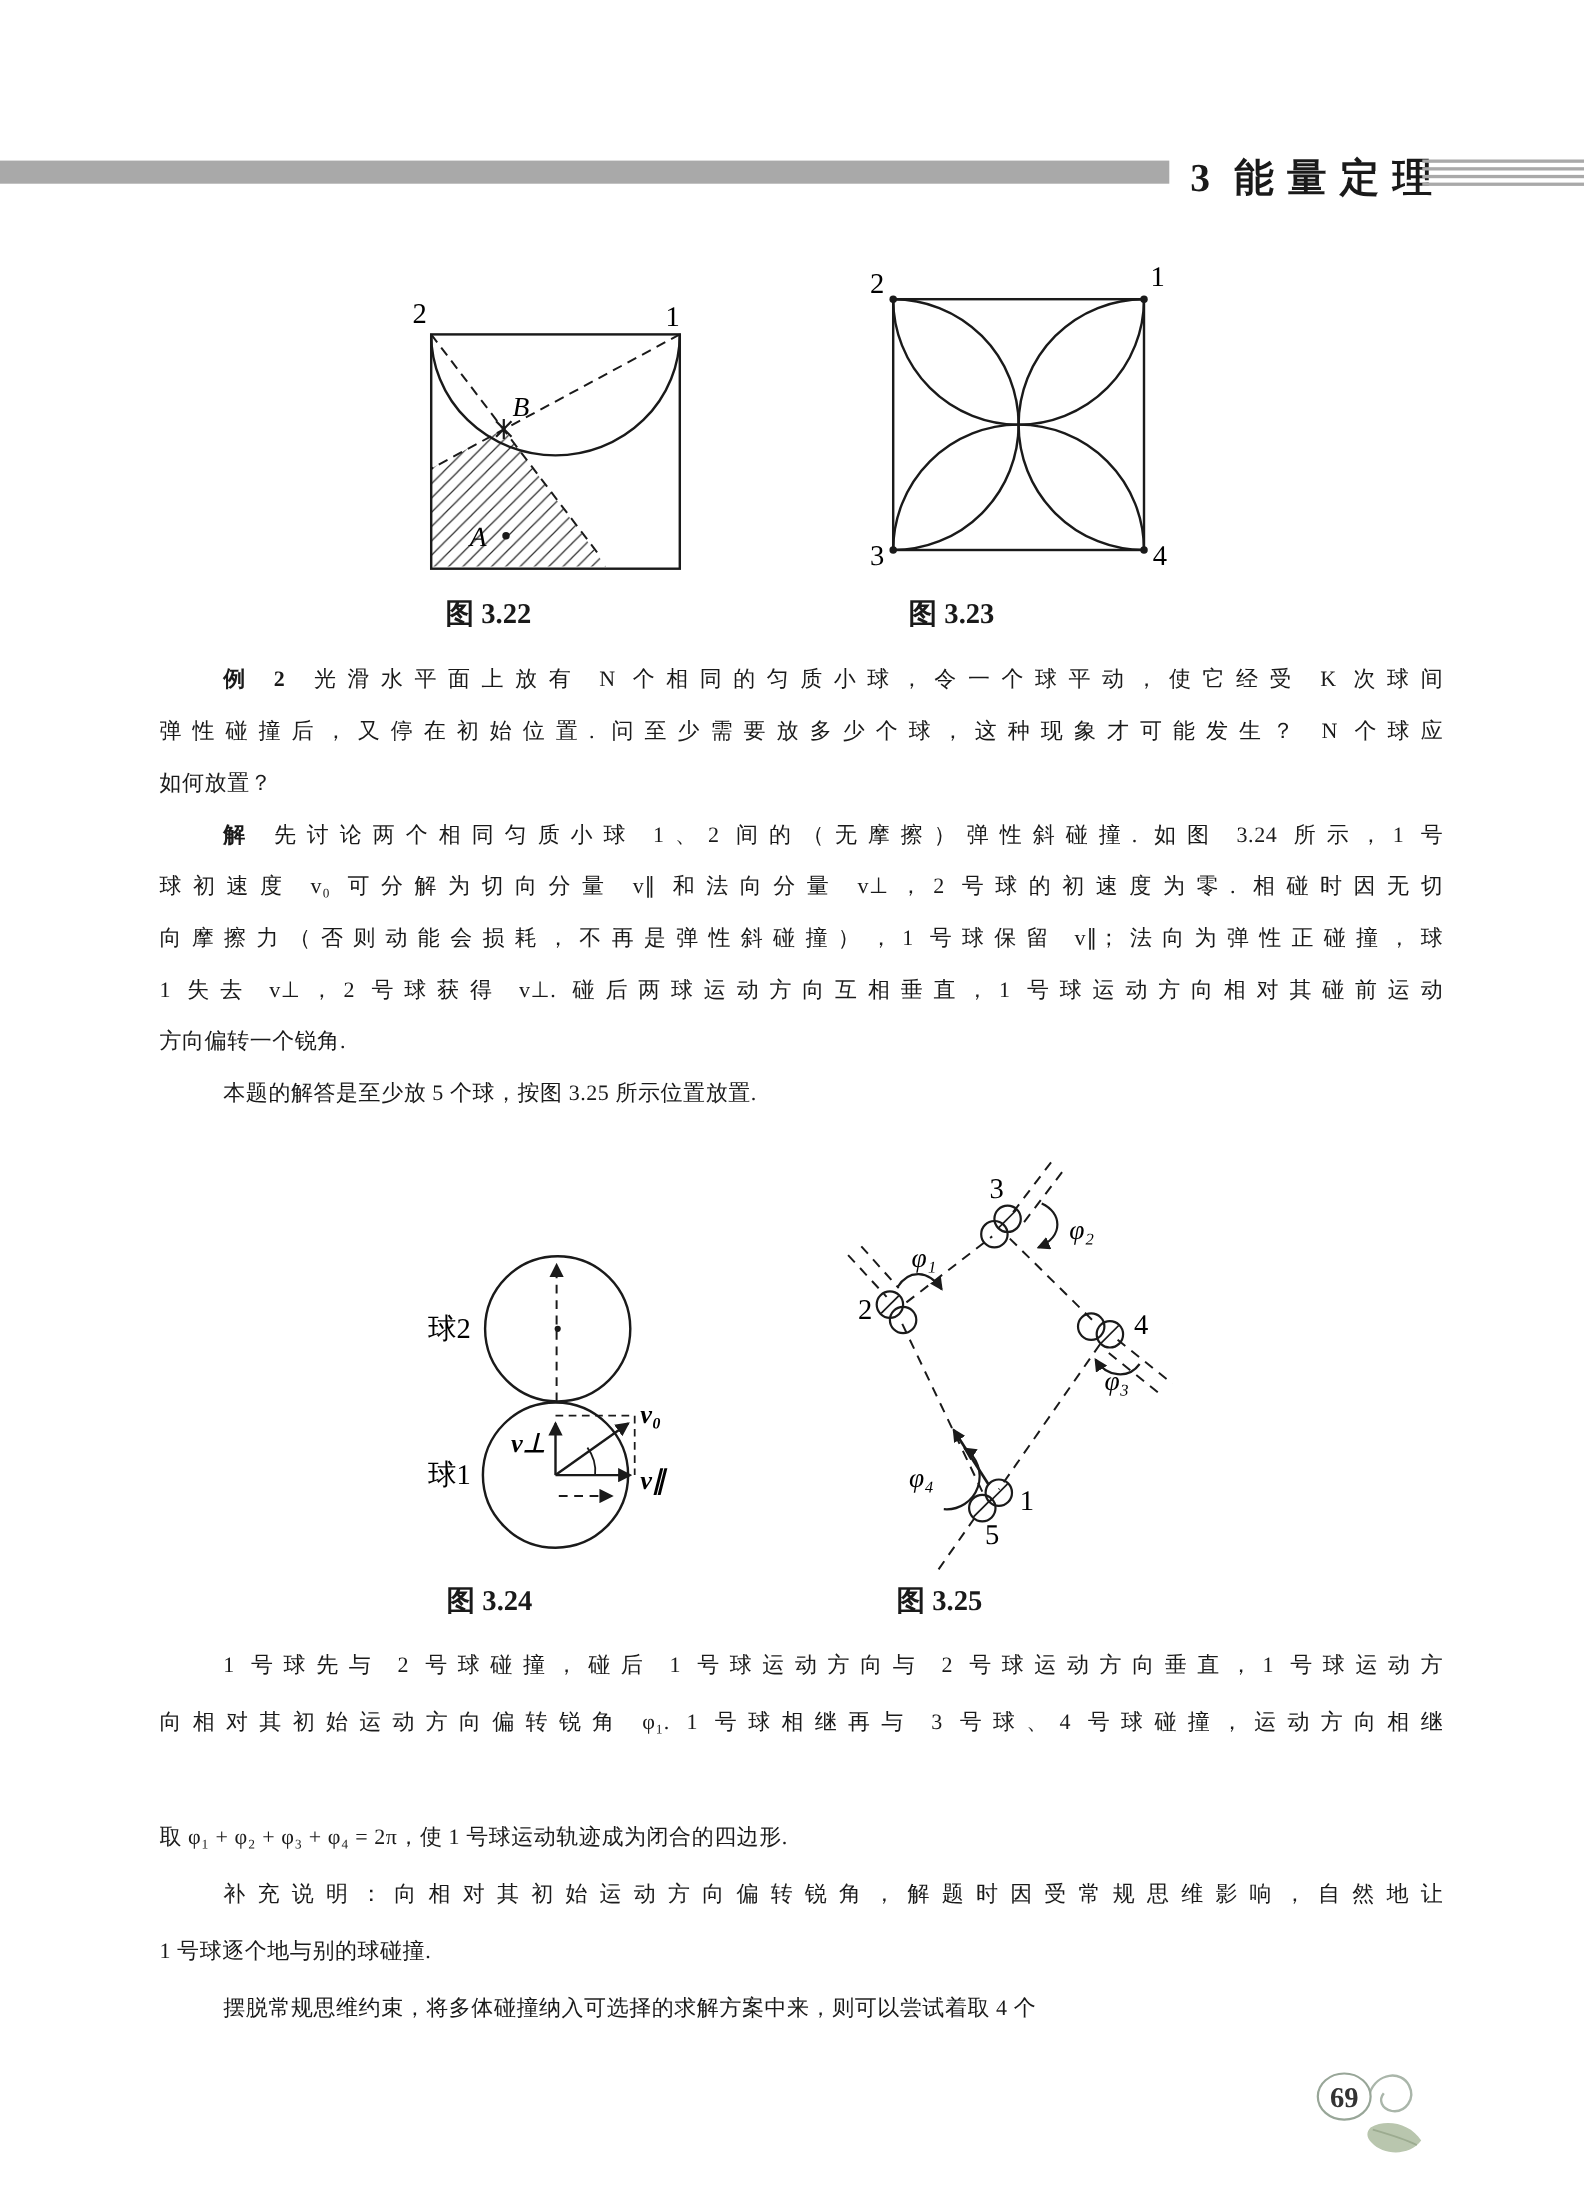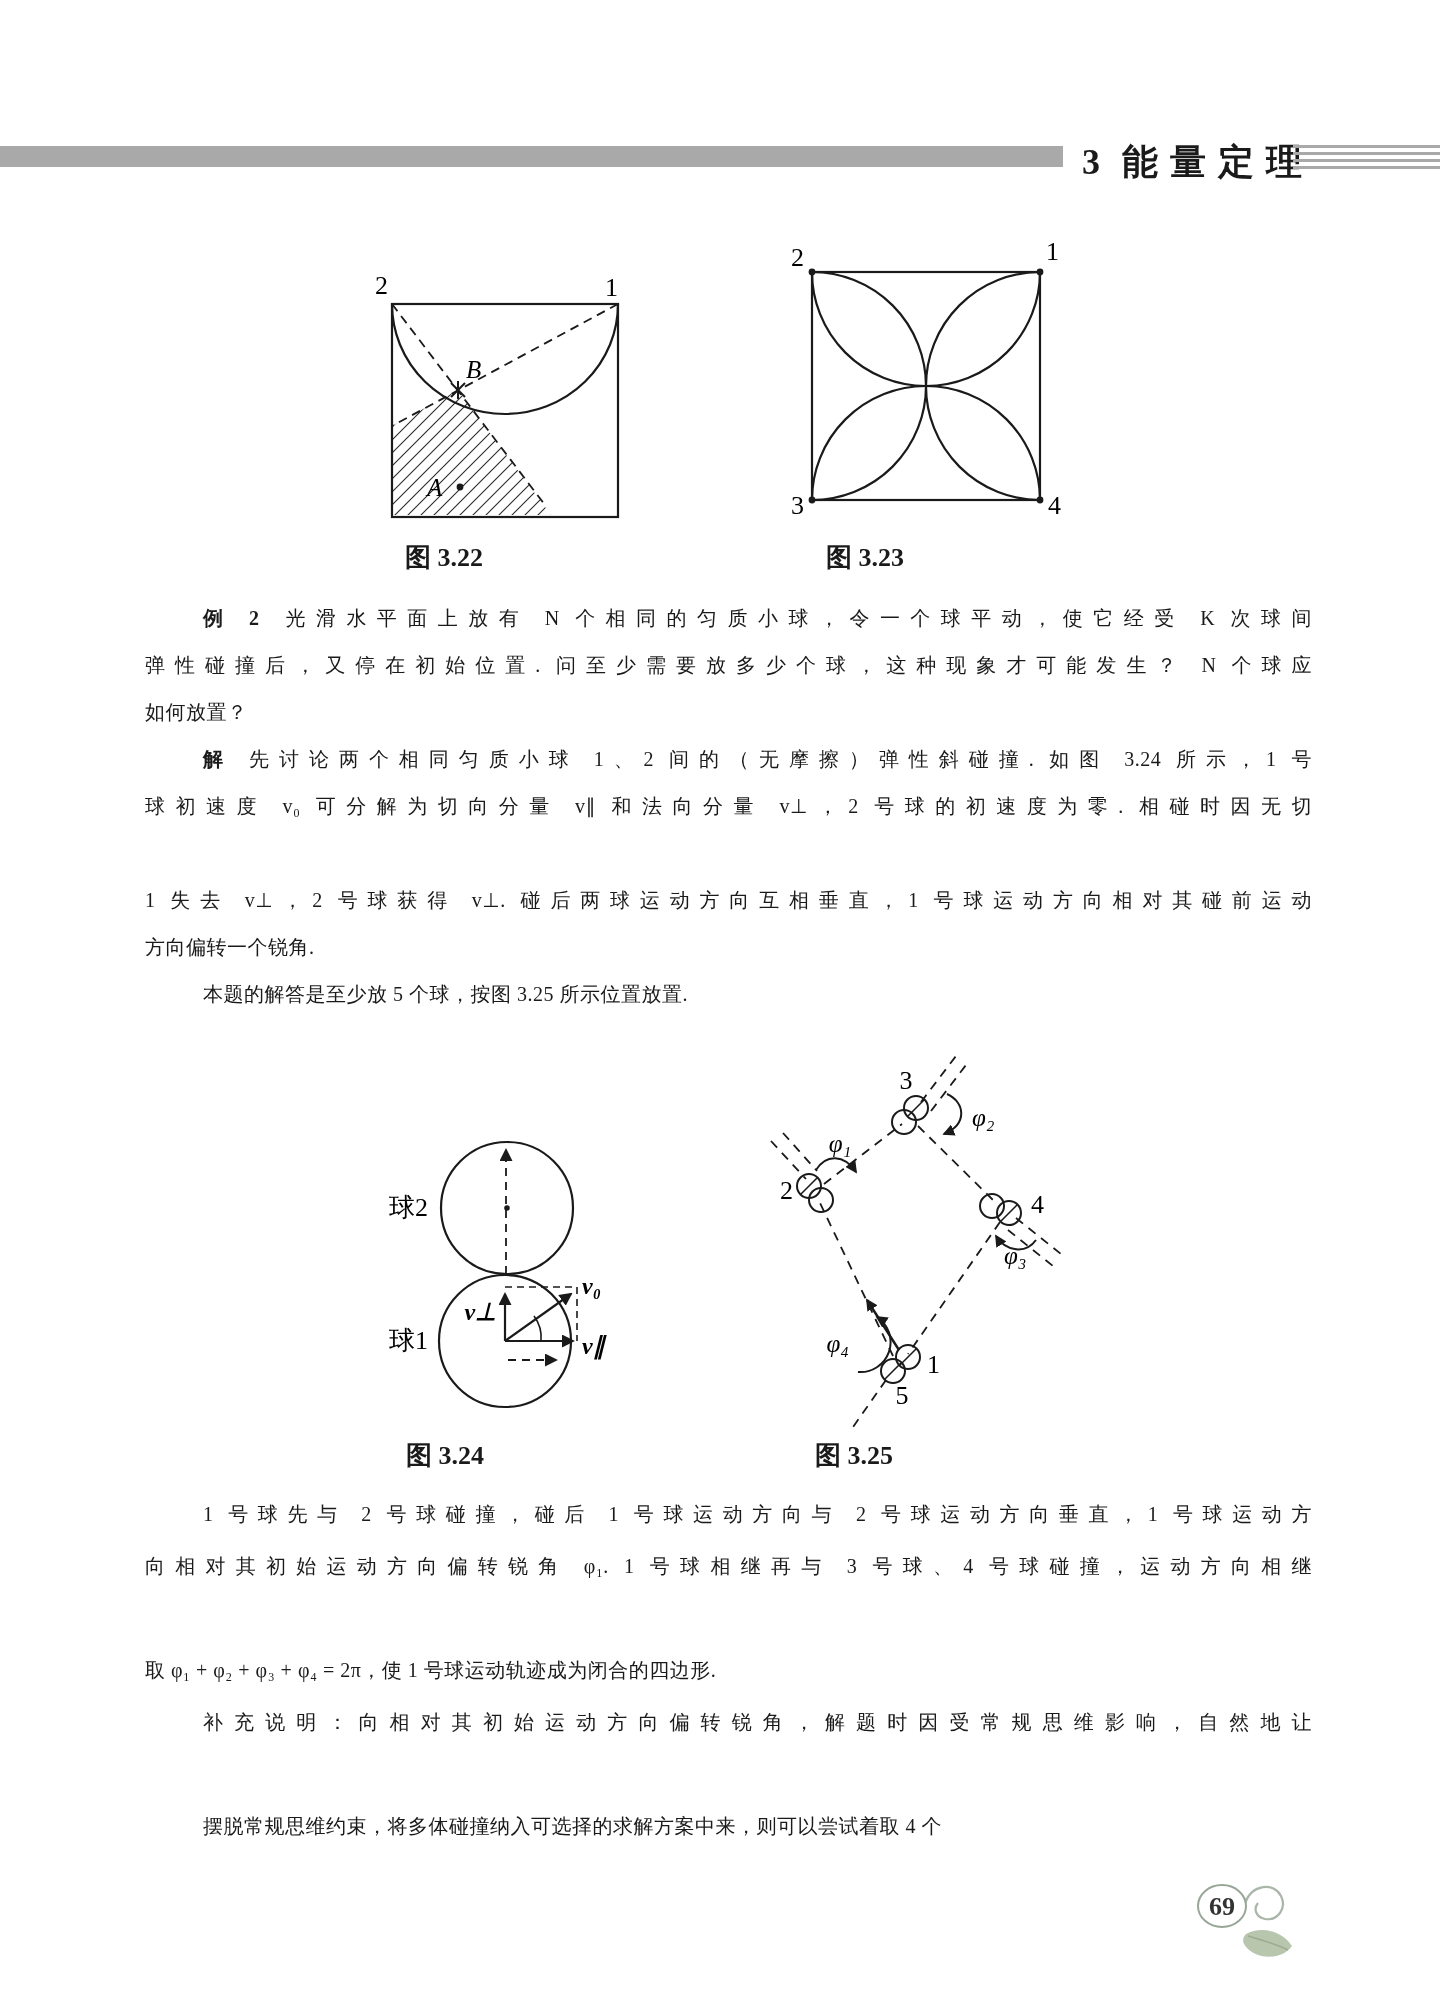--- a/index.html
+++ b/index.html
@@ -78,20 +78,21 @@
     <text x="804" y="514" font-size="26" text-anchor="end">3</text>
     <text x="1048" y="514" font-size="26">4</text>
   </svg>
   <p class="cap" style="left:826px;top:540px">图 3.23</p>
 
   <p class="bl j ind" style="top:600px"><span class="lead">例 2</span><span>光滑水平面上放有 N 个相同的匀质小球，令一个球平动，使它经受 K 次球间</span></p>
   <p class="bl" style="top:694px">如何放置？</p>
   <p class="bl j" style="top:647px">弹性碰撞后，又停在初始位置. 问至少需要放多少个球，这种现象才可能发生？ N 个球应</p>
   <p class="bl j ind" style="top:741px"><span class="lead">解</span><span>先讨论两个相同匀质小球 1、2 间的（无摩擦）弹性斜碰撞. 如图 3.24 所示，1 号</span></p>
   <p class="bl j" style="top:788px">球初速度 v₀ 可分解为切向分量 v∥ 和法向分量 v⊥，2 号球的初速度为零. 相碰时因无切</p>
+  <p class="bl j" style="top:835px">向摩擦力（否则动能会损耗，不再是弹性斜碰撞），1 号球保留 v∥；法向为弹性正碰撞，球</p>
   <p class="bl j" style="top:882px">1 失去 v⊥，2 号球获得 v⊥. 碰后两球运动方向互相垂直，1 号球运动方向相对其碰前运动</p>
   <p class="bl" style="top:929px">方向偏转一个锐角.</p>
   <p class="bl ind" style="top:976px">本题的解答是至少放 5 个球，按图 3.25 所示位置放置.</p>
 
   <svg style="left:370px;top:1060px" width="300" height="370" viewBox="370 1060 300 370">
     <defs>
       <marker id="m24" viewBox="0 0 10 10" refX="8.5" refY="5" markerWidth="13" markerHeight="13" markerUnits="userSpaceOnUse" orient="auto">
         <path d="M0 0 L10 5 L0 10 z" fill="#1a1a1a"></path>
       </marker>
     </defs>
@@ -170,20 +171,21 @@
     <text class="it" x="972" y="1126" font-size="25">φ₂</text>
     <text class="it" x="1004" y="1264" font-size="25">φ₃</text>
     <text class="it" x="849" y="1352" font-size="25" text-anchor="end">φ₄</text>
   </svg>
   <p class="cap" style="left:815px;top:1438px">图 3.25</p>
 
   <p class="bl j ind" style="top:1496px">1 号球先与 2 号球碰撞，碰后 1 号球运动方向与 2 号球运动方向垂直，1 号球运动方</p>
   <p class="bl j" style="top:1548px">向相对其初始运动方向偏转锐角 φ₁. 1 号球相继再与 3 号球、4 号球碰撞，运动方向相继</p>
   <p class="bl" style="top:1652px">取 φ₁ + φ₂ + φ₃ + φ₄ = 2π，使 1 号球运动轨迹成为闭合的四边形.</p>
   <p class="bl j ind" style="top:1704px">补充说明：向相对其初始运动方向偏转锐角，解题时因受常规思维影响，自然地让</p>
+  <p class="bl" style="top:1756px">1 号球逐个地与别的球碰撞.</p>
   <p class="bl ind" style="top:1808px">摆脱常规思维约束，将多体碰撞纳入可选择的求解方案中来，则可以尝试着取 4 个</p>
 
   <svg style="left:1180px;top:1865px" width="140" height="115" viewBox="1180 1865 140 115">
     <path d="M1245 1903 C1252 1884 1274 1882 1281 1896 C1287 1908 1278 1921 1265 1919 C1256 1917 1253 1909 1258 1903" stroke="#aab6aa" stroke-width="2.2" fill="none"></path>
     <path d="M1246 1934 C1260 1926 1282 1930 1292 1946 C1282 1960 1258 1960 1247 1948 C1242 1943 1242 1938 1246 1934 Z" fill="#b9c6ae"></path>
     <path d="M1248 1936 C1262 1940 1276 1944 1288 1950" stroke="#9cab90" stroke-width="1.5" fill="none"></path>
     <ellipse cx="1222" cy="1906" rx="24" ry="21" fill="#ffffff" stroke="#98a698" stroke-width="2"></ellipse>
     <text x="1222" y="1915" font-size="26" font-weight="bold" fill="#333" text-anchor="middle" font-family="Liberation Sans, sans-serif">69</text>
   </svg>
 

